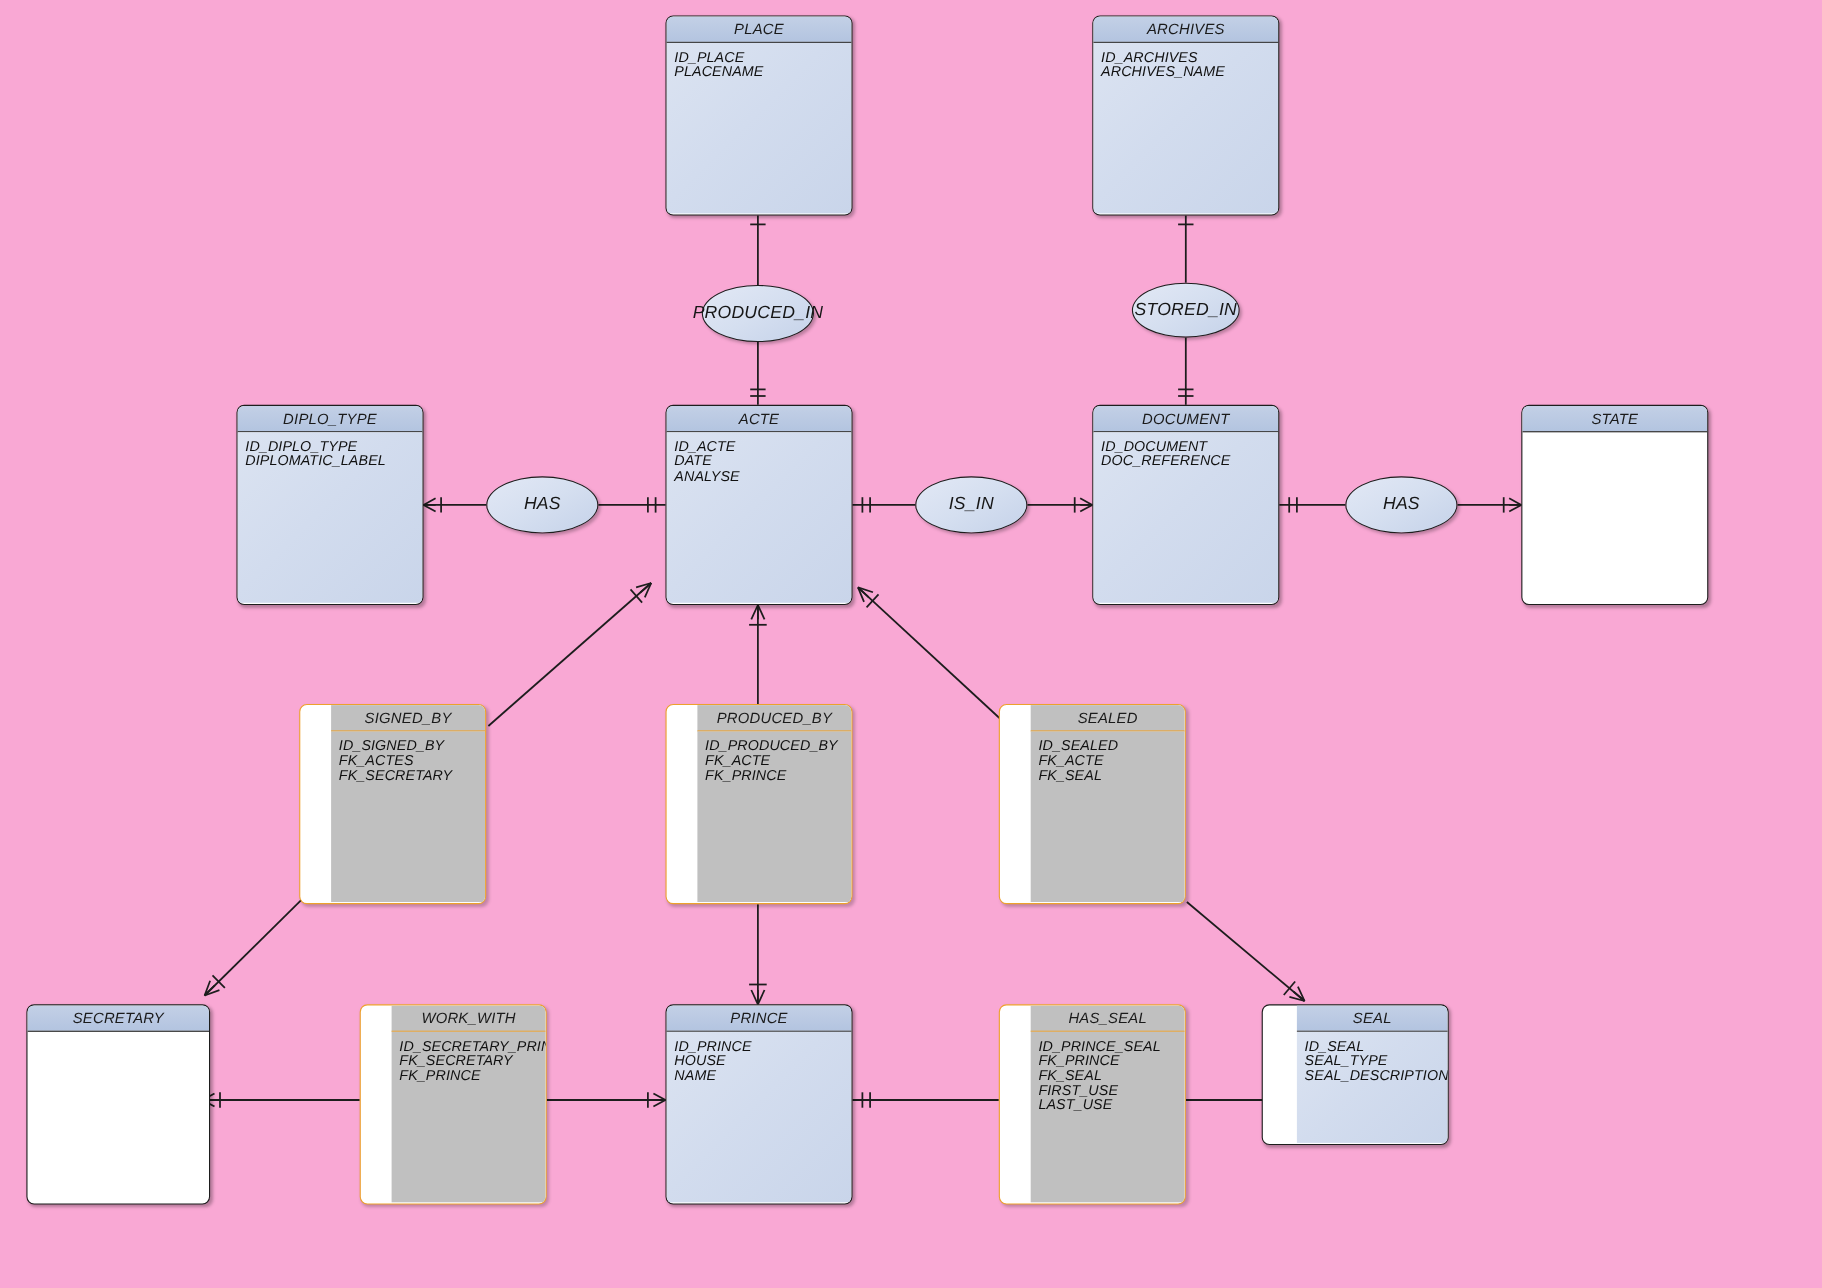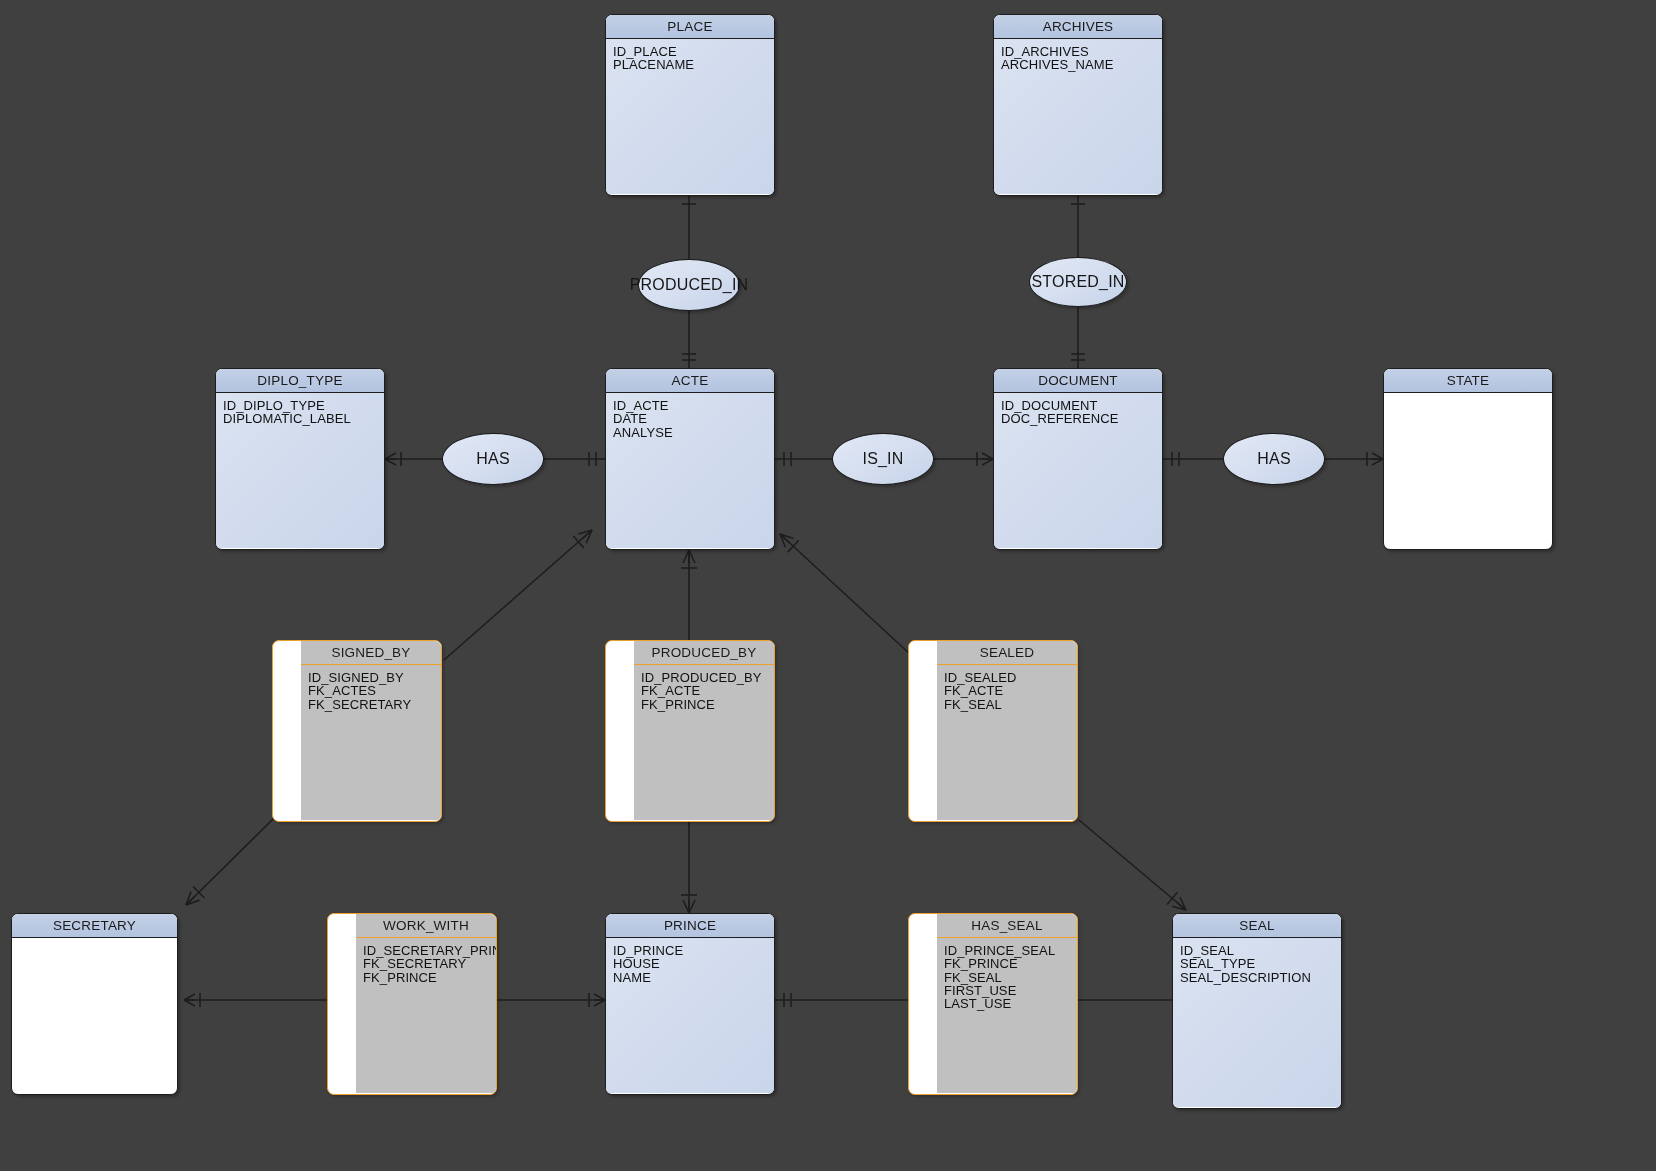--- a/index.html
+++ b/index.html
@@ -8,22 +8,23 @@
     background: #ffffff;
   }
   body {
     font-family: "Liberation Sans", sans-serif;
     -webkit-font-smoothing: antialiased;
   }
   #canvas {
     position: relative;
     width: 1656px;
     height: 1171px;
-    background: #404040;
+    background: #f9a8d4;
     overflow: hidden;
+    font-style: italic;
   }
   #edges {
     position: absolute;
     left: 0;
     top: 0;
     width: 1656px;
     height: 1171px;
     pointer-events: none;
   }
 
@@ -241,21 +242,21 @@
         </div>
       </div>
       <div class="entity assoc" style="left: 908px; top: 640px; width: 170px; height: 182px;">
         <div class="ent-header">SEALED</div>
         <div class="ent-body">
           <div class="attr">ID_SEALED</div>
           <div class="attr">FK_ACTE</div>
           <div class="attr">FK_SEAL</div>
         </div>
       </div>
-      <div class="entity" style="left: 11px; top: 913px; width: 167px; height: 182px;">
+      <div class="entity" style="left: 24px; top: 913px; width: 167px; height: 182px;">
         <div class="ent-header">SECRETARY</div>
       </div>
       <div class="entity assoc" style="left: 327px; top: 913px; width: 170px; height: 182px;">
         <div class="ent-header">WORK_WITH</div>
         <div class="ent-body">
           <div class="attr">ID_SECRETARY_PRINCE</div>
           <div class="attr">FK_SECRETARY</div>
           <div class="attr">FK_PRINCE</div>
         </div>
       </div>
@@ -270,21 +271,21 @@
       <div class="entity assoc" style="left: 908px; top: 913px; width: 170px; height: 182px;">
         <div class="ent-header">HAS_SEAL</div>
         <div class="ent-body">
           <div class="attr">ID_PRINCE_SEAL</div>
           <div class="attr">FK_PRINCE</div>
           <div class="attr">FK_SEAL</div>
           <div class="attr">FIRST_USE</div>
           <div class="attr">LAST_USE</div>
         </div>
       </div>
-      <div class="entity" style="left: 1172px; top: 913px; width: 170px; height: 196px;">
+      <div class="entity" style="left: 1147px; top: 913px; width: 170px; height: 128px; padding-left: 31px;">
         <div class="ent-header">SEAL</div>
         <div class="ent-body">
           <div class="attr">ID_SEAL</div>
           <div class="attr">SEAL_TYPE</div>
           <div class="attr">SEAL_DESCRIPTION</div>
         </div>
       </div>
       <div class="rel" style="left: 638px; top: 259px; width: 102px; height: 52px;">PRODUCED_IN</div>
       <div class="rel" style="left: 1029px; top: 257px; width: 98px; height: 50px;">STORED_IN</div>
       <div class="rel" style="left: 442px; top: 433px; width: 102px; height: 52px;">HAS</div>

